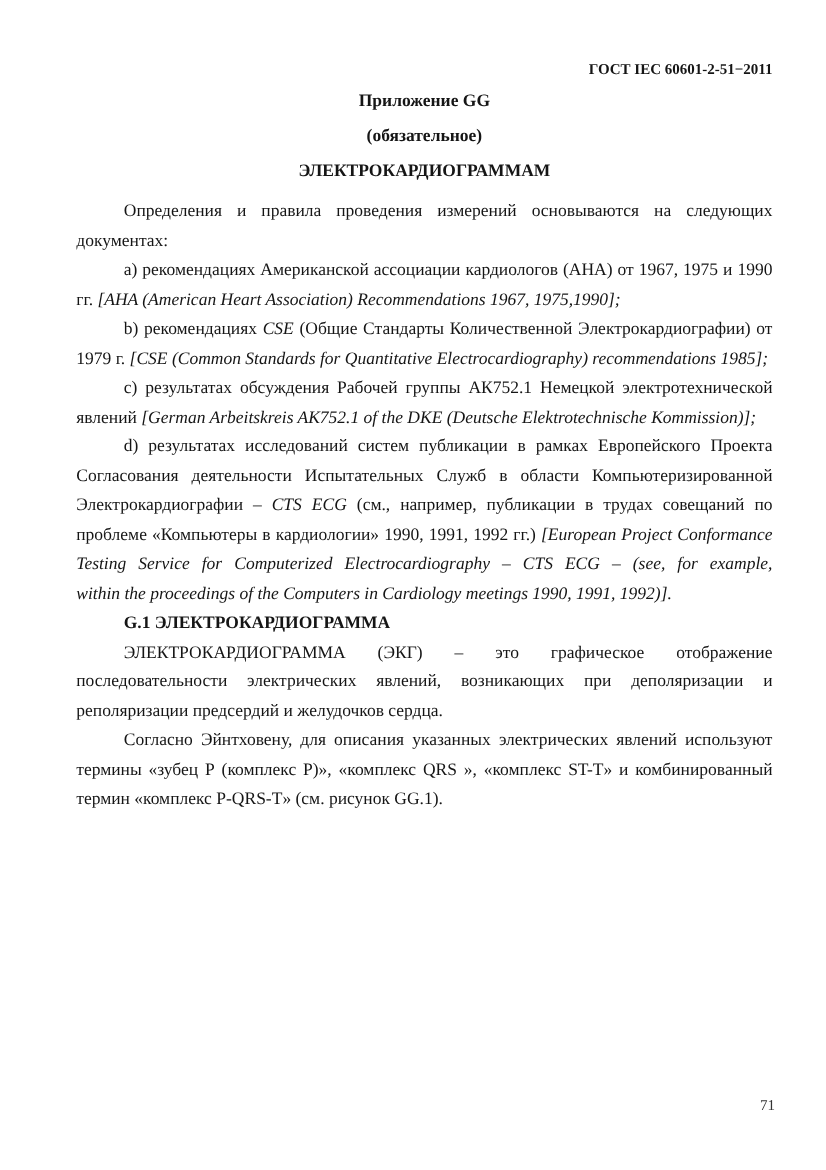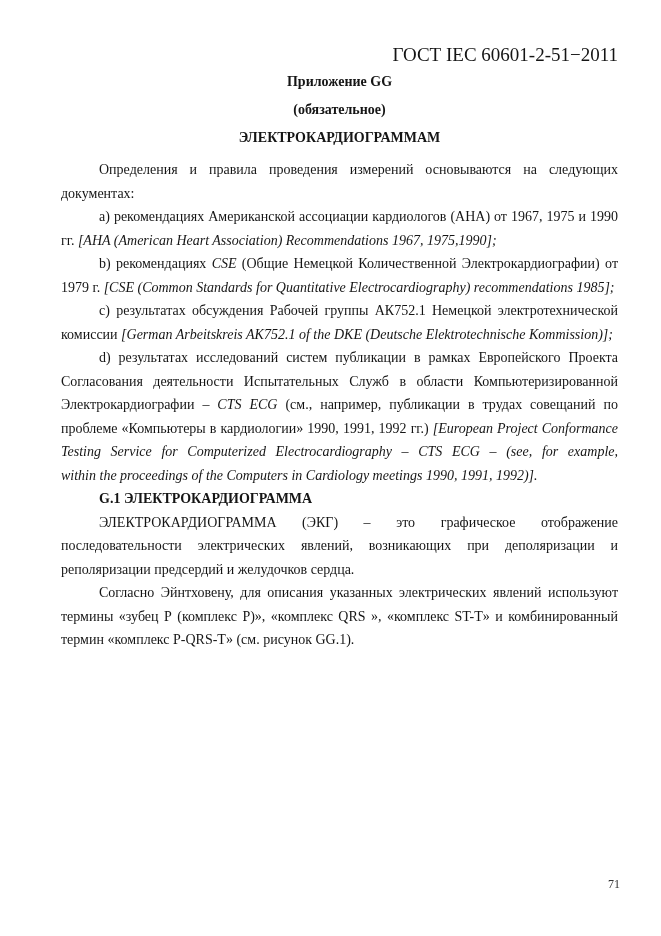--- a/index.html
+++ b/index.html
@@ -11,22 +11,22 @@
     background: #ffffff;
     color: #151515;
     font-family: "Liberation Serif", "DejaVu Serif", serif;
     overflow: hidden;
     box-sizing: border-box;
   }
   .doc-header {
     padding-top: 47px;
     margin: 0 43px 0 61px;
     text-align: right;
-    font-weight: normal;
-    font-size: 19px;
+    font-weight: bold;
+    font-size: 12px;
     line-height: 16px;
   }
   .title-block { margin: 5px 43px 0 61px; }
   .t-line {
     text-align: center;
     font-weight: bold;
     font-size: 14px;
     line-height: 28px;
   }
   .section-gap { margin-top: 7px; }
@@ -73,26 +73,26 @@
   <div class="content">
       <div class="paragraph">
         <div class="line just indent"><span class="">Определения и правила проведения измерений основываются на следующих</span></div>
         <div class="line"><span class="">документах:</span></div>
       </div>
       <div class="paragraph">
         <div class="line just indent"><span class="">a) рекомендациях Американской ассоциации кардиологов (АНА) от 1967, 1975 и 1990</span></div>
         <div class="line"><span class="">гг. </span><span class="it ">[AHA (American Heart Association)  Recommendations 1967, 1975,1990];</span></div>
       </div>
       <div class="paragraph">
-        <div class="line just indent"><span class="">b) рекомендациях </span><span class="it ">CSE</span><span class=""> (Общие Немецкой Количественной Электрокардиографии) от</span></div>
+        <div class="line just indent"><span class="">b) рекомендациях </span><span class="it ">CSE</span><span class=""> (Общие Стандарты Количественной Электрокардиографии) от</span></div>
         <div class="line"><span class="">1979 г.  </span><span class="it ">[CSE (Common Standards for Quantitative Electrocardiography) recommendations 1985];</span></div>
       </div>
       <div class="paragraph">
         <div class="line just indent"><span class="">с) результатах обсуждения Рабочей группы АК752.1 Немецкой электротехнической</span></div>
-        <div class="line"><span class="">комиссии  </span><span class="it ">[German Arbeitskreis AK752.1 of the DKE (Deutsche Elektrotechnische Kommission)];</span></div>
+        <div class="line"><span class="">явлений  </span><span class="it ">[German Arbeitskreis AK752.1 of the DKE (Deutsche Elektrotechnische Kommission)];</span></div>
       </div>
       <div class="paragraph">
         <div class="line just indent"><span class="">d) результатах исследований систем публикации в рамках Европейского Проекта</span></div>
         <div class="line just"><span class="">Согласования деятельности Испытательных Служб в области Компьютеризированной</span></div>
         <div class="line just"><span class="">Электрокардиографии – </span><span class="it ">CTS ECG</span><span class="">  (см., например, публикации в трудах совещаний по</span></div>
         <div class="line just"><span class="">проблеме «Компьютеры в кардиологии» 1990, 1991, 1992 гг.) </span><span class="it ">[European Project Conformance</span></div>
         <div class="line just"><span class="it ">Testing Service for Computerized Electrocardiography – CTS ECG – (see, for example, publications</span></div>
         <div class="line"><span class="it ">within the proceedings of the Computers in Cardiology meetings 1990, 1991, 1992)].</span></div>
       </div>
       <div class="paragraph">

